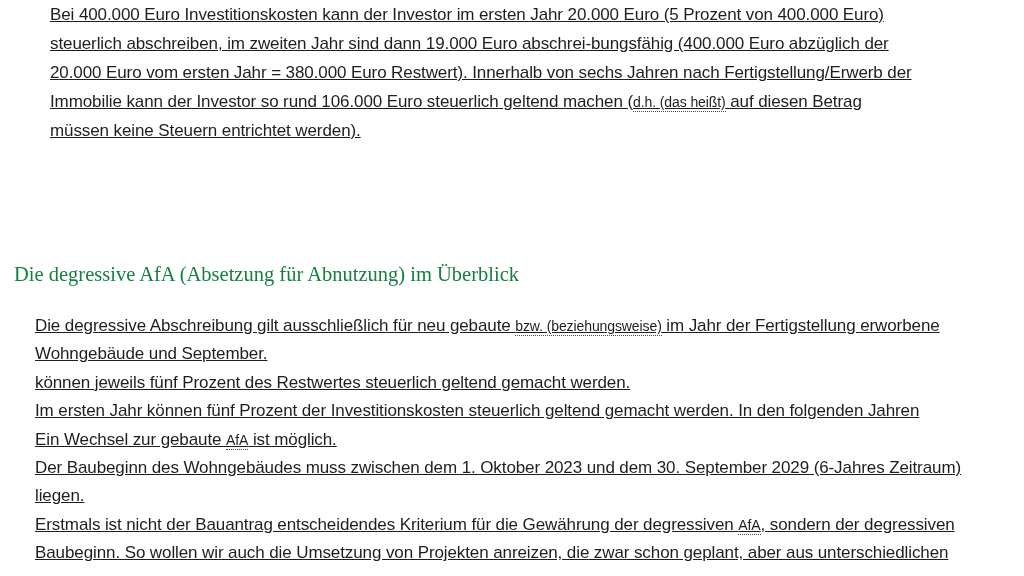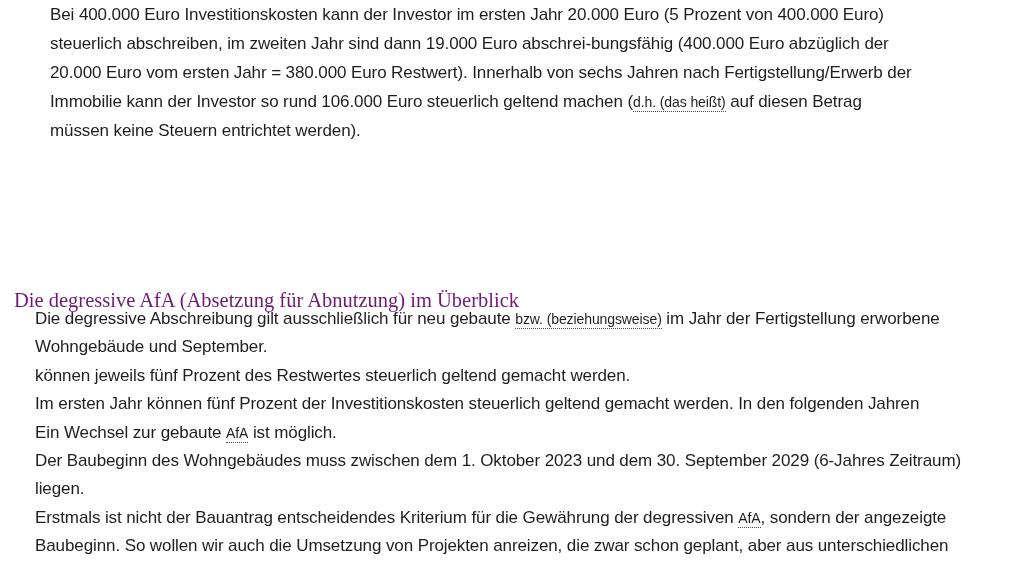--- a/index.html
+++ b/index.html
@@ -16,45 +16,46 @@
     font-family: "Liberation Sans", sans-serif;
     color: #1e1e1e;
   }
   .textblock {
     position: absolute;
     font-size: 17px;
     letter-spacing: -0.1px;
   }
   .textblock .line {
     white-space: pre;
+    text-decoration: underline;
   }
   .intro {
     left: 50px;
     top: 0px;
   }
   .intro .line {
     height: 29px;
     line-height: 29px;
   }
   .heading {
     position: absolute;
     left: 14px;
-    top: 286px;
+    top: 260px;
     margin: 0;
     font-family: "Liberation Serif", serif;
     font-size: 20.5px;
     font-weight: 400;
     line-height: 28px;
-    color: #701a75;
+    color: #15803d;
     white-space: pre;
     text-align: right;
   }
   .overview {
     left: 35px;
-    top: 305px;
+    top: 312px;
   }
   .overview .line {
     height: 28.4px;
     line-height: 28.4px;
   }
   .abbr {
     font-size: 14px;
     border-bottom: 1.5px dotted #4a4a4a;
     padding-bottom: 1px;
   }
@@ -75,17 +76,17 @@
   <h2 class="heading">Die degressive AfA (Absetzung für Abnutzung) im Überblick</h2>
 
   <div class="textblock overview">
       <div class="line"><span>Die degressive Abschreibung gilt ausschließlich für neu gebaute </span><span class="abbr">bzw. (beziehungsweise)</span><span> im Jahr der Fertigstellung erworbene</span></div>
       <div class="line"><span>Wohngebäude und September.</span></div>
       <div class="line"><span>können jeweils fünf Prozent des Restwertes steuerlich geltend gemacht werden.</span></div>
       <div class="line"><span>Im ersten Jahr können fünf Prozent der Investitionskosten steuerlich geltend gemacht werden. In den folgenden Jahren</span></div>
       <div class="line"><span>Ein Wechsel zur gebaute </span><span class="abbr">AfA</span><span> ist möglich.</span></div>
       <div class="line"><span>Der Baubeginn des Wohngebäudes muss zwischen dem 1. Oktober 2023 und dem 30. September 2029 (6-Jahres Zeitraum)</span></div>
       <div class="line"><span>liegen.</span></div>
-      <div class="line"><span>Erstmals ist nicht der Bauantrag entscheidendes Kriterium für die Gewährung der degressiven </span><span class="abbr">AfA</span><span>, sondern der angezeigte</span></div>
+      <div class="line"><span>Erstmals ist nicht der Bauantrag entscheidendes Kriterium für die Gewährung der degressiven </span><span class="abbr">AfA</span><span>, sondern der degressiven</span></div>
       <div class="line"><span>Baubeginn. So wollen wir auch die Umsetzung von Projekten anreizen, die zwar schon geplant, aber aus unterschiedlichen</span></div>
     </div>
 
 </div>
 
 </body></html>

